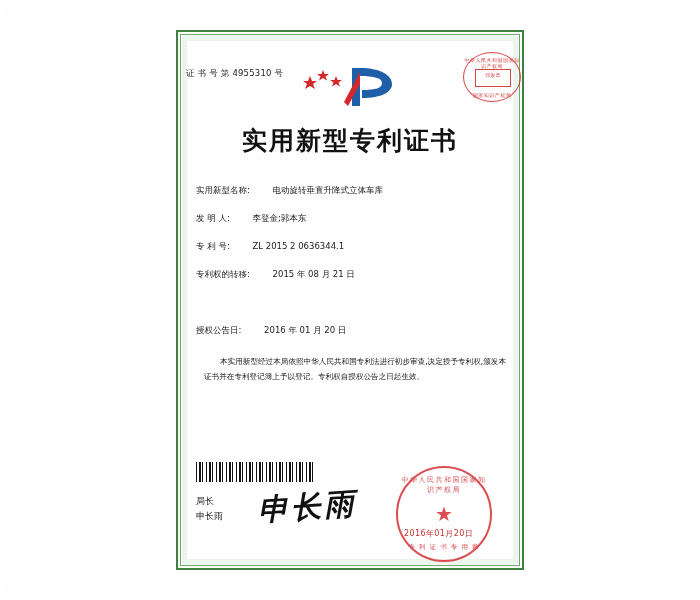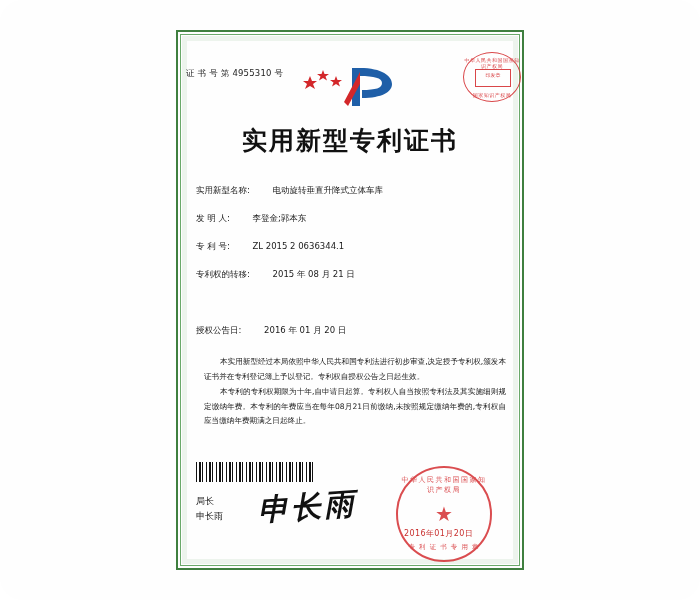--- a/index.html
+++ b/index.html
@@ -305,21 +305,20 @@
     <span class="lab">专利权的转移:</span>
     <span class="val">2015 年 08 月 21 日</span>
   </div>
   <div class="field f-grantdate">
     <span class="lab">授权公告日:</span>
     <span class="val">2016 年 01 月 20 日</span>
   </div>
 
   <div class="body-text">
     <p>本实用新型经过本局依照中华人民共和国专利法进行初步审查,决定授予专利权,颁发本证书并在专利登记簿上予以登记。专利权自授权公告之日起生效。</p>
-    <p>本专利的专利权期限为十年,自申请日起算。专利权人自当按照专利法及其实施细则规定缴纳年费。本专利的年费应当在每年08月21日前缴纳,未按照规定缴纳年费的,专利权自应当缴纳年费期满之日起终止。</p>
   </div>
 
   <div class="barcode"></div>
 
   <div class="sig-label">
     <div>局长</div>
     <div>申长雨</div>
   </div>
   <div class="sig-script">申长雨</div>
 

